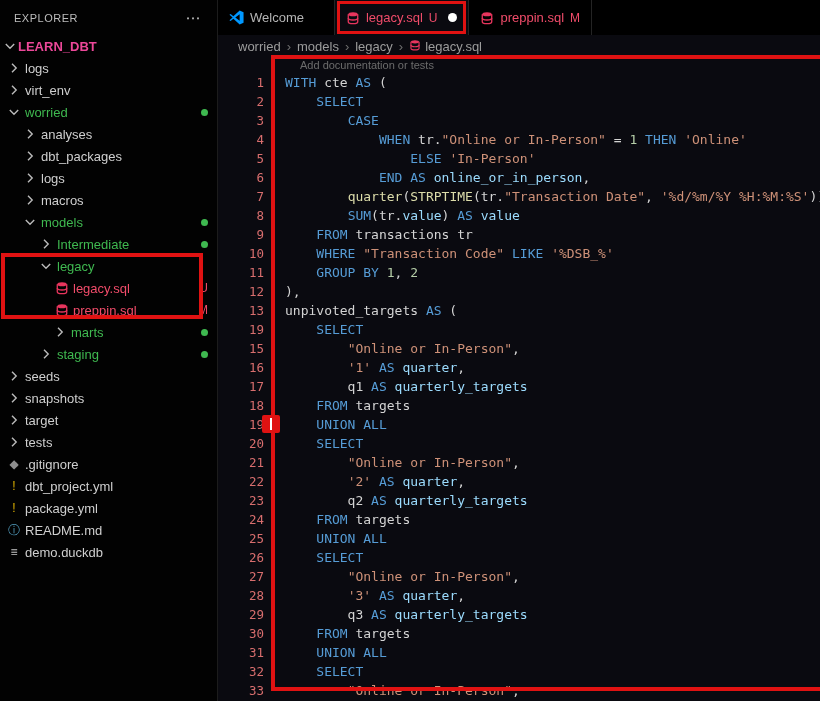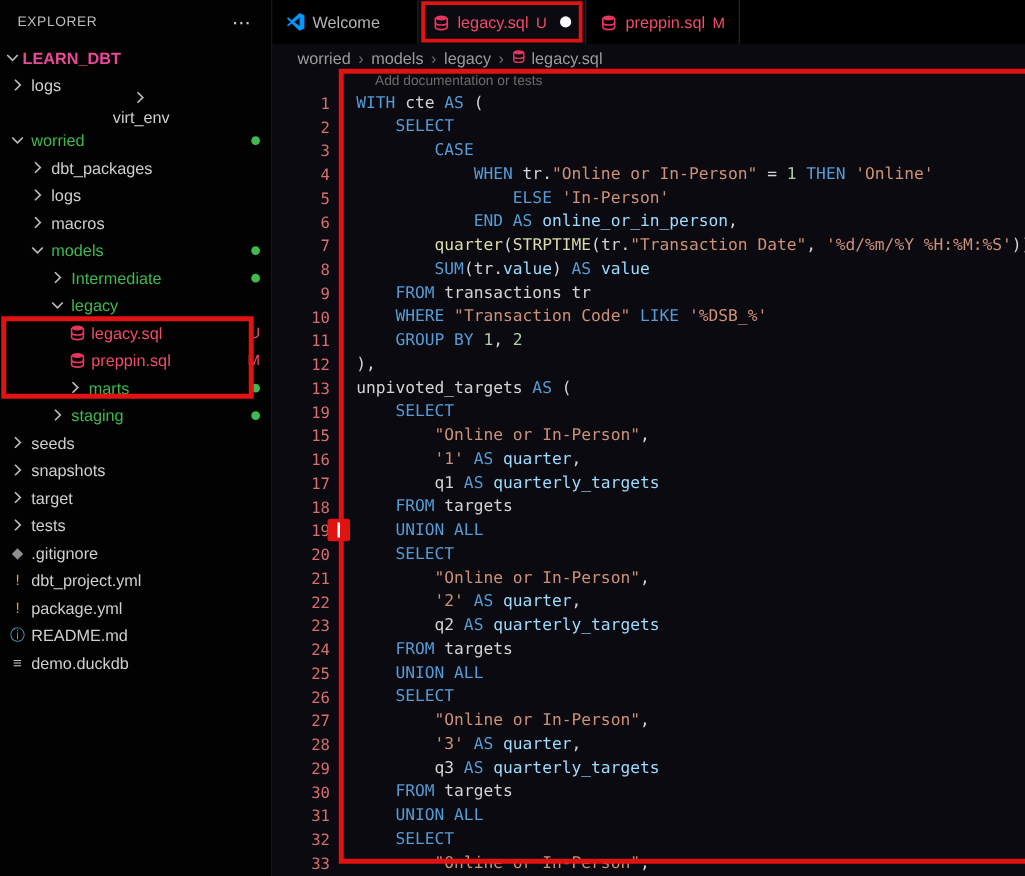--- a/index.html
+++ b/index.html
@@ -24,21 +24,21 @@
     color: #bdbdbd; font-size: 11px; letter-spacing: .5px;
   }
   .more { color: #cfcfcf; font-size: 15px; cursor: pointer; }
   .workspace-row {
     height: 22px; flex: none; display: flex; align-items: center;
     padding-left: 2px; font-weight: bold; font-size: 13px; color: #ec4899; cursor: pointer;
   }
   .tree { flex: 1; overflow: hidden; }
   .tree-row {
     height: 22px; display: flex; align-items: center;
-    font-size: 13px; color: #cfcfcf; cursor: pointer; white-space: nowrap; justify-content: flex-end;
+    font-size: 13px; color: #cfcfcf; cursor: pointer; white-space: nowrap;
   }
   .chev { width: 16px; height: 16px; flex: none; display: flex; align-items: center; justify-content: center; }
   .ficon { width: 16px; flex: none; display: flex; align-items: center; justify-content: center; font-size: 12px; }
   .tree-label { margin-left: 3px; }
   .txt-green { color: var(--git-green); }
   .txt-red { color: var(--error-red); }
   .row-right { margin-left: auto; display: flex; align-items: center; gap: 4px; padding-right: 9px; }
   .git-dot { width: 7px; height: 7px; border-radius: 50%; background: var(--git-green); }
   .git-badge { font-size: 12px; }
 
@@ -110,39 +110,48 @@
   <div class="tree" id="tree">
       <div class="tree-row" style="padding-left: 6px;">
         <span class="chev">
           <svg width="16" height="16" viewBox="0 0 16 16">
             <path d="M6 3.8 10.2 8 6 12.2" fill="none" stroke="#bbbbbb" stroke-width="1.4"></path>
           </svg>
         </span>
         <span class="tree-label">logs</span>
         <span class="row-right"></span>
       </div>
-      <div class="tree-row" style="padding-left: 6px; flex-direction: column;">
+      <div class="tree-row" style="padding-left: 6px;">
         <span class="chev">
           <svg width="16" height="16" viewBox="0 0 16 16">
             <path d="M6 3.8 10.2 8 6 12.2" fill="none" stroke="#bbbbbb" stroke-width="1.4"></path>
           </svg>
         </span>
         <span class="tree-label">virt_env</span>
         <span class="row-right"></span>
       </div>
       <div class="tree-row" style="padding-left: 6px;">
         <span class="chev">
           <svg width="16" height="16" viewBox="0 0 16 16">
             <path d="M3.8 6 8 10.2 12.2 6" fill="none" stroke="#bbbbbb" stroke-width="1.4"></path>
           </svg>
         </span>
         <span class="tree-label txt-green">worried</span>
         <span class="row-right">
           <span class="git-dot"></span>
         </span>
+      </div>
+      <div class="tree-row" style="padding-left: 22px;">
+        <span class="chev">
+          <svg width="16" height="16" viewBox="0 0 16 16">
+            <path d="M6 3.8 10.2 8 6 12.2" fill="none" stroke="#bbbbbb" stroke-width="1.4"></path>
+          </svg>
+        </span>
+        <span class="tree-label">analyses</span>
+        <span class="row-right"></span>
       </div>
       <div class="tree-row" style="padding-left: 22px;">
         <span class="chev">
           <svg width="16" height="16" viewBox="0 0 16 16">
             <path d="M6 3.8 10.2 8 6 12.2" fill="none" stroke="#bbbbbb" stroke-width="1.4"></path>
           </svg>
         </span>
         <span class="tree-label">dbt_packages</span>
         <span class="row-right"></span>
       </div>

